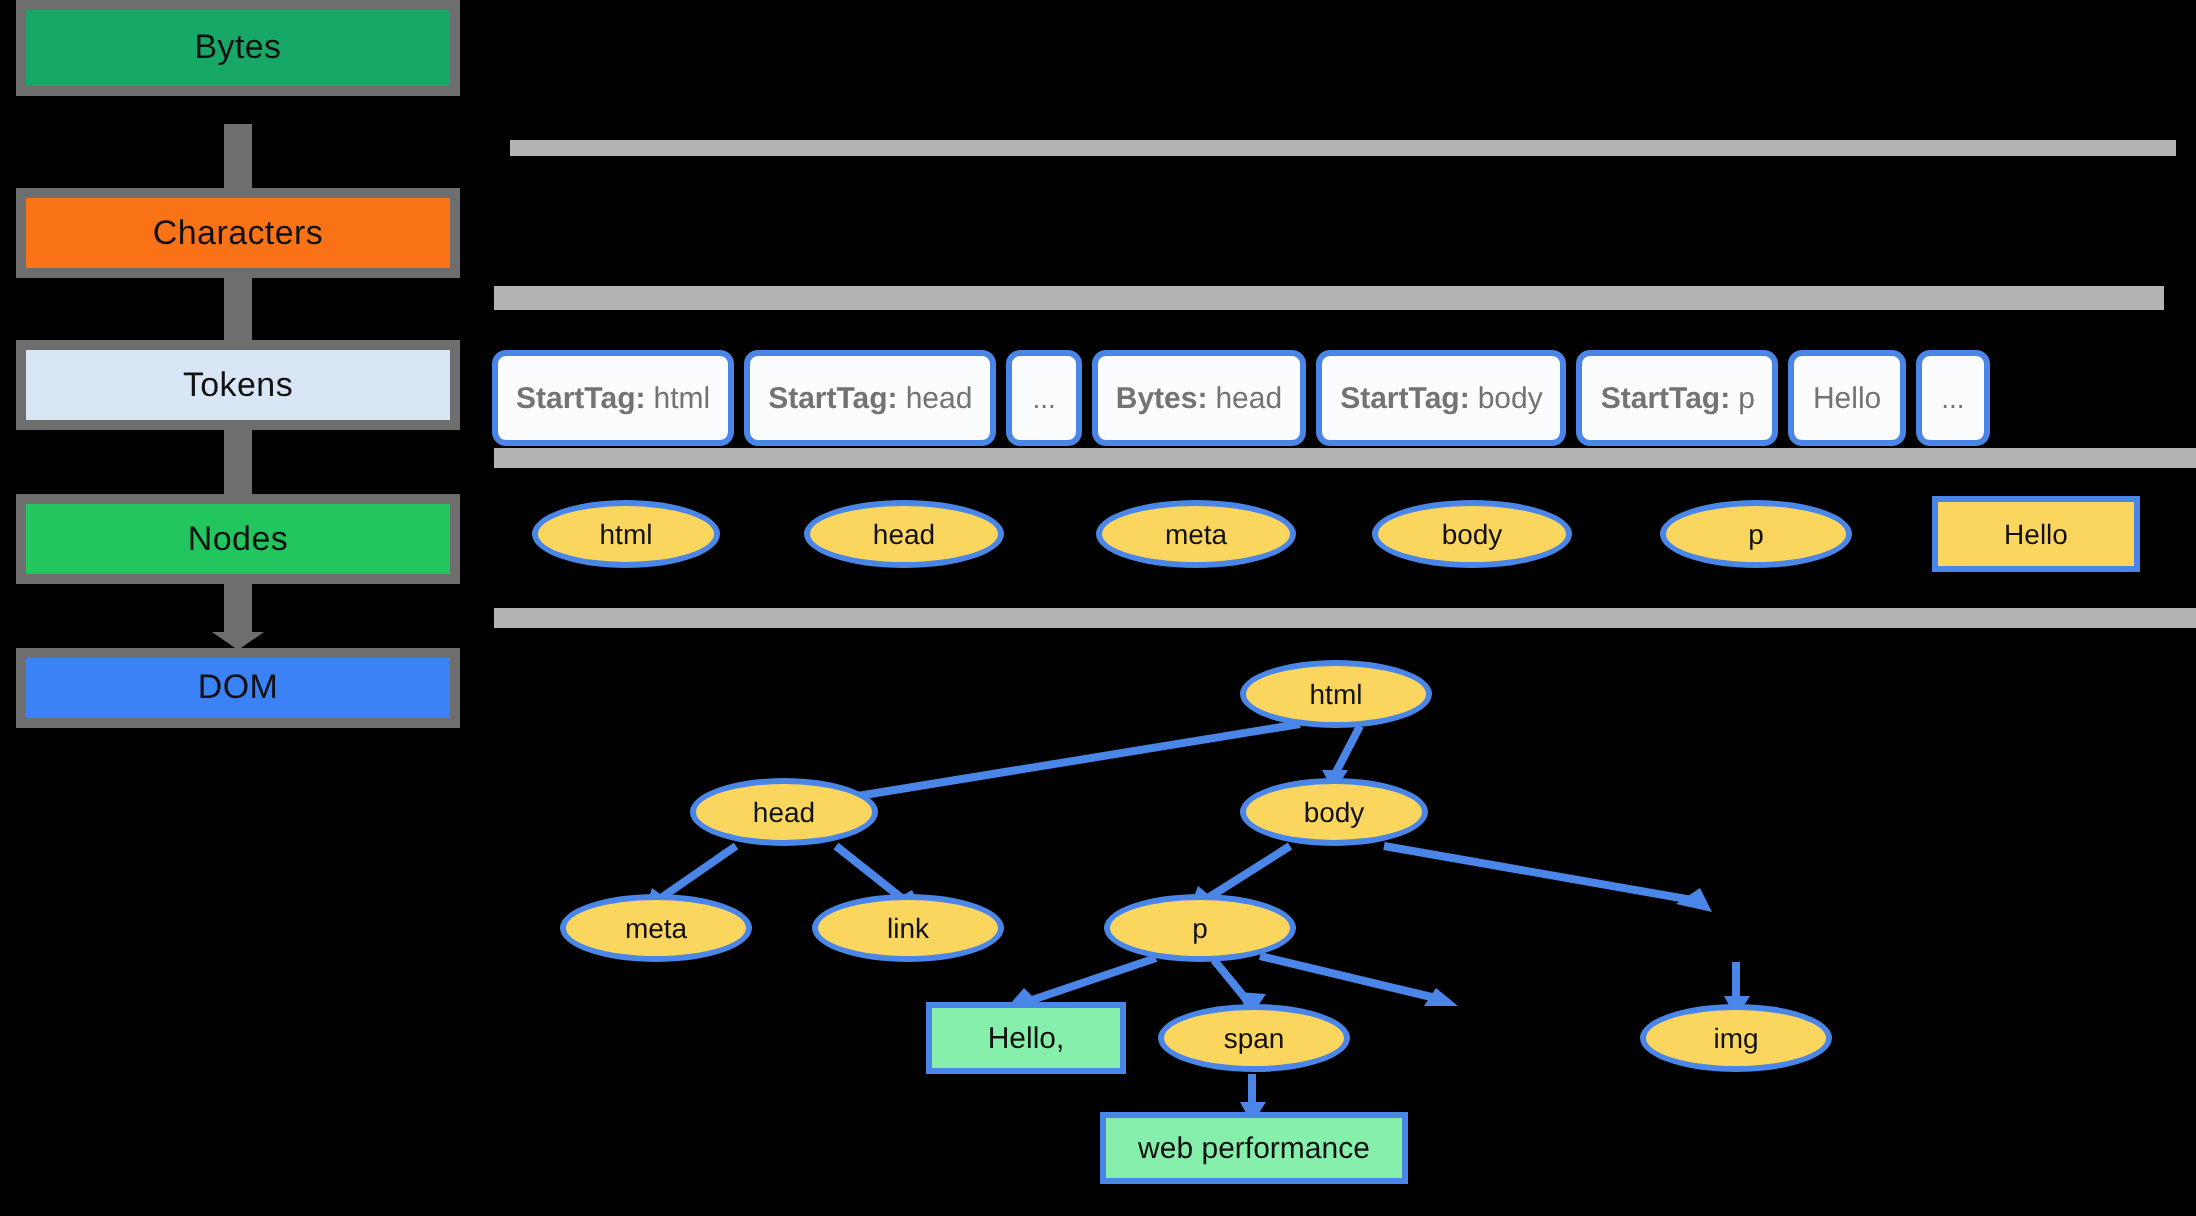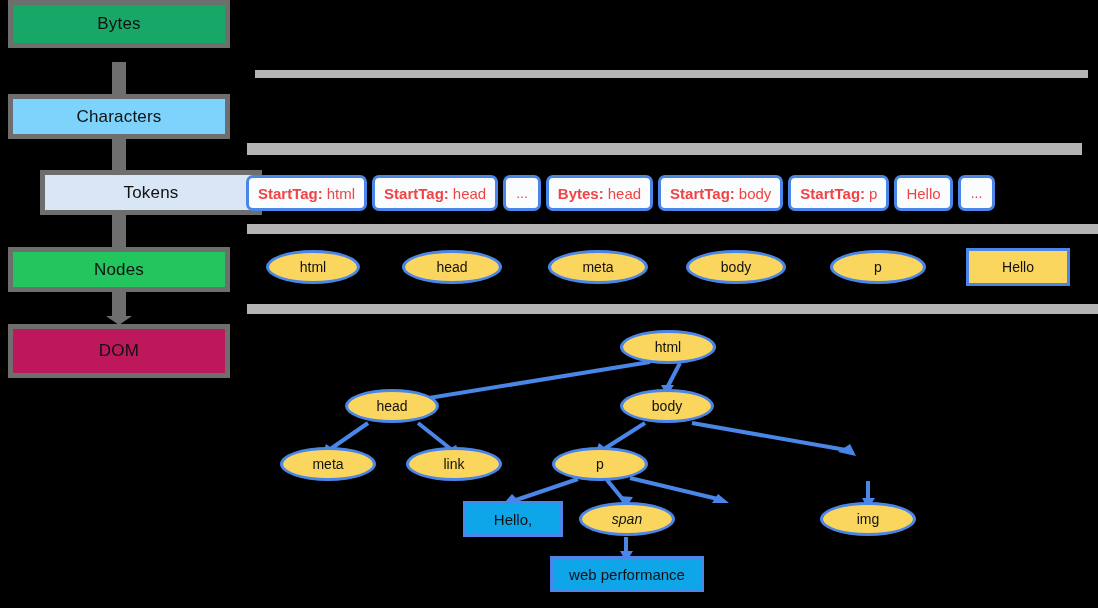--- a/index.html
+++ b/index.html
@@ -31,24 +31,24 @@
     box-sizing: border-box;
     border: 5px solid #6e6e6e;
     display: flex;
     align-items: center;
     justify-content: center;
     font-size: 17px;
     color: #111;
     letter-spacing: .2px;
   }
   .stage-box.bytes      { top: 0;  height: 48px; background: #17a867; }
-  .stage-box.characters { top: 94px;  height: 45px; background: #7dd3fc; }
-  .stage-box.tokens     { top: 170px; height: 45px; background: #d9e6f5; margin-left: 32px; }
+  .stage-box.characters { top: 94px;  height: 45px; background: #f97316; }
+  .stage-box.tokens     { top: 170px; height: 45px; background: #d9e6f5; }
   .stage-box.nodes      { top: 247px; height: 45px; background: #22c55e; }
-  .stage-box.dom        { top: 324px; height: 54px; background: #be185d; }
+  .stage-box.dom        { top: 324px; height: 40px; background: #3b82f6; }
 
   .pipe-arrow {
     position: absolute;
     left: 112px;
     width: 14px;
     background: #6e6e6e;
   }
   .pipe-arrow.a1 { top: 62px;  height: 32px; }
   .pipe-arrow.a2 { top: 139px; height: 31px; }
   .pipe-arrow.a3 { top: 215px; height: 32px; }
@@ -66,30 +66,30 @@
   .sep-bar { position: absolute; background: #b4b4b4; }
   .sep-bar.b1 { left: 255px; top: 70px;  width: 833px; height: 8px; }
   .sep-bar.b2 { left: 247px; top: 143px; width: 835px; height: 12px; }
   .sep-bar.b3 { left: 247px; top: 224px; width: 851px; height: 10px; }
   .sep-bar.b4 { left: 247px; top: 304px; width: 851px; height: 10px; }
 
   
   .token-row { position: absolute; left: 246px; top: 175px; height: 36px; display: flex; gap: 5px; }
   .token {
     box-sizing: border-box;
-    height: 36px;
+    height: 48px;
     border: 3px solid #4a86e8;
     border-radius: 7px;
     background: #fbfcfe;
     display: flex;
     align-items: center;
     justify-content: center;
     padding: 0 9px;
     font-size: 15px;
-    color: #ef4444;
+    color: #737373;
     white-space: nowrap;
   }
   .token b { font-weight: bold; margin-right: 4px; }
   .token.ellipsis { padding: 0 10px; font-size: 14px; }
 
   
   .nodes-row { position: absolute; left: 246px; top: 240px; width: 852px; height: 54px; }
   .ellipse-node {
     position: absolute;
     box-sizing: border-box;
@@ -110,21 +110,21 @@
     display: flex;
     align-items: center;
     justify-content: center;
     font-size: 14px;
     color: #111;
   }
   .text-node {
     position: absolute;
     box-sizing: border-box;
     border: 3px solid #4a86e8;
-    background: #0ea5e9;
+    background: #86efac;
     display: flex;
     align-items: center;
     justify-content: center;
     font-size: 15px;
     color: #111;
     white-space: nowrap;
   }
 
   
   .tree { position: absolute; left: 0; top: 0; width: 1098px; height: 608px; }
@@ -264,21 +264,21 @@
     </div>
     <div class="ellipse-node" style="left:406px; top:447px; width:96px; height:34px;">
       <span>link</span>
     </div>
     <div class="ellipse-node" style="left:552px; top:447px; width:96px; height:34px;">
       <span>p</span>
     </div>
     <div class="text-node" style="left:463px; top:501px; width:100px; height:36px;">
       <span>Hello,</span>
     </div>
-    <div class="ellipse-node" style="left:579px; top:502px; width:96px; height:34px;font-style:italic;">
+    <div class="ellipse-node" style="left:579px; top:502px; width:96px; height:34px;">
       <span>span</span>
     </div>
     <div class="ellipse-node" style="left:820px; top:502px; width:96px; height:34px;">
       <span>img</span>
     </div>
     <div class="text-node" style="left:550px; top:556px; width:154px; height:36px;">
       <span>web performance</span>
     </div>
   </div>
 

